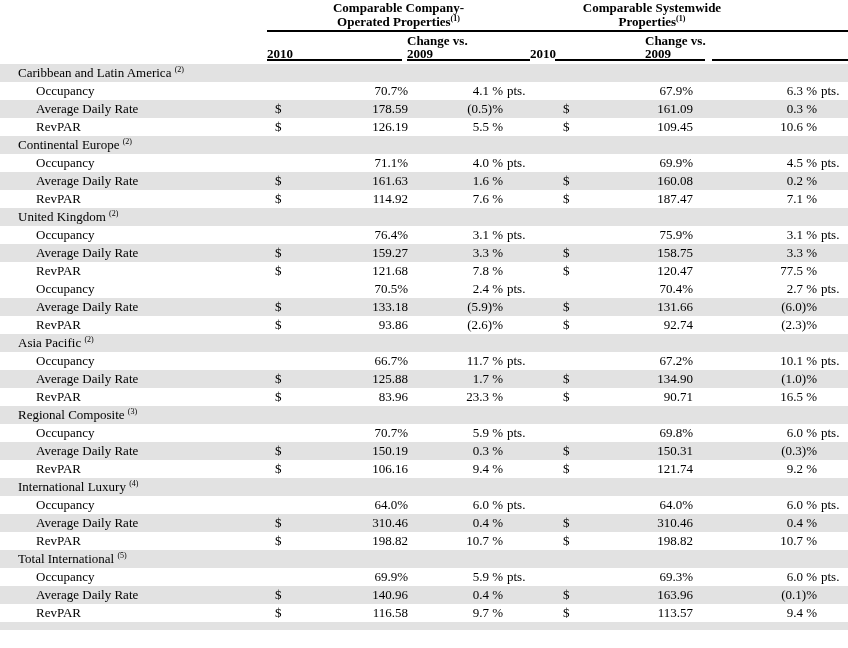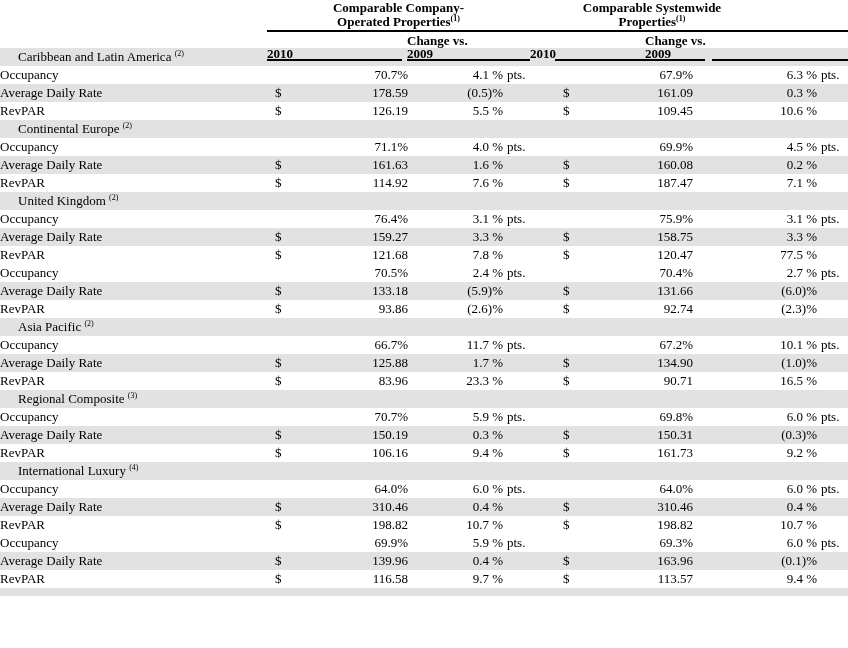--- a/index.html
+++ b/index.html
@@ -8,21 +8,21 @@
     position: relative;
     width: 848px;
     height: 648px;
     background: #fff;
     font-family: "Liberation Serif", serif;
     font-size: 13px;
     color: #000;
     overflow: hidden;
   }
   
-  .hdr { position: relative; height: 48px; }
+  .hdr { position: relative; height: 64px; }
   .hdr .title {
     position: absolute;
     top: 1px;
     text-align: center;
     font-weight: bold;
     line-height: 14px;
     white-space: nowrap;
   }
   .title-1 { left: 267px; width: 263px; }
   .title-2 { left: 528px; width: 248px; }
@@ -69,21 +69,21 @@
     padding: 0;
     white-space: nowrap;
     overflow: hidden;
     vertical-align: middle;
   }
   .gray   { background: #e2e2e2; }
   .bold   { font-weight: normal; }
   .num    { text-align: right; }
   .dollar { padding-left: 8px; }
   .pts    { padding-left: 4px; margin-left: 20px; }
-  .metric { }
+  .metric { padding-left: 36px; }
   .region { padding-left: 18px; }
   .bottom-strip { width: 848px; height: 8px; background: #e2e2e2; }
 </style>
 </head>
 <body>
 
 <div class="page">
 
   <div class="hdr">
     <div class="title title-1">
@@ -347,21 +347,21 @@
           <td class="pts gray"></td>
         </tr>
         <tr>
           <td class="metric">RevPAR</td>
           <td class="dollar">$</td>
           <td class="num">106.16</td>
           <td class="num">9.4 %</td>
           <td class="pts"></td>
           <td class=""></td>
           <td class="dollar">$</td>
-          <td class="num">161.73</td>
+          <td class="num">121.74</td>
           <td class="num">9.2 %</td>
           <td class="pts"></td>
         </tr>
         <tr>
           <td colspan="10" class="gray region"><span>International Luxury </span><sup>(4)</sup></td>
         </tr>
         <tr>
           <td class="metric">Occupancy</td>
           <td class="dollar"></td>
           <td class="num">64.0%</td>
@@ -391,35 +391,38 @@
           <td class="num">198.82</td>
           <td class="num">10.7 %</td>
           <td class="pts"></td>
           <td class=""></td>
           <td class="dollar">$</td>
           <td class="num">198.82</td>
           <td class="num">10.7 %</td>
           <td class="pts"></td>
         </tr>
         <tr>
+          <td colspan="10" class="gray region bold"><span>Total International </span><sup>(5)</sup></td>
+        </tr>
+        <tr>
           <td class="metric">Occupancy</td>
           <td class="dollar"></td>
           <td class="num">69.9%</td>
           <td class="num">5.9 %</td>
           <td class="pts">pts.</td>
           <td class=""></td>
           <td class="dollar"></td>
           <td class="num">69.3%</td>
           <td class="num">6.0 %</td>
           <td class="pts">pts.</td>
         </tr>
         <tr>
           <td class="metric gray">Average Daily Rate</td>
           <td class="dollar gray">$</td>
-          <td class="num gray">139.96</td>
+          <td class="num gray">140.96</td>
           <td class="num gray">0.4 %</td>
           <td class="pts gray"></td>
           <td class="gray"></td>
           <td class="dollar gray">$</td>
           <td class="num gray">163.96</td>
           <td class="num gray">(0.1)%</td>
           <td class="pts gray"></td>
         </tr>
         <tr>
           <td class="metric">RevPAR</td>

